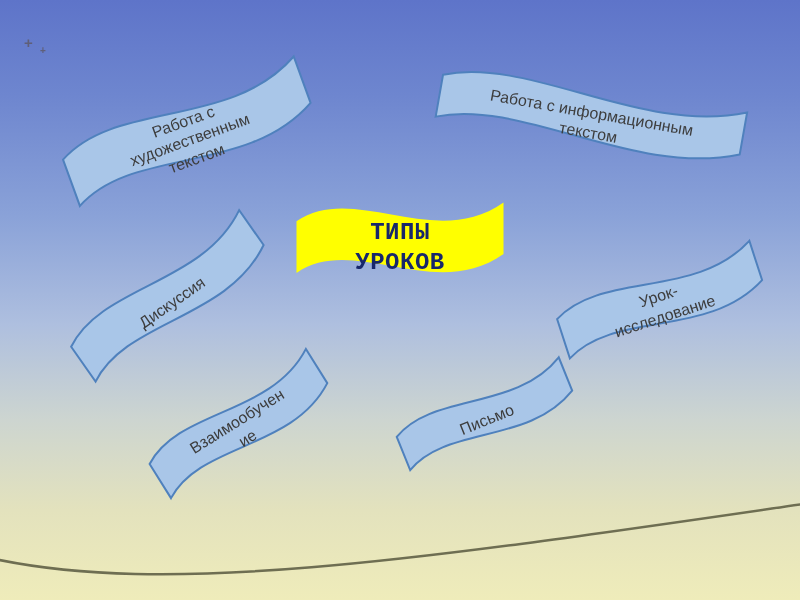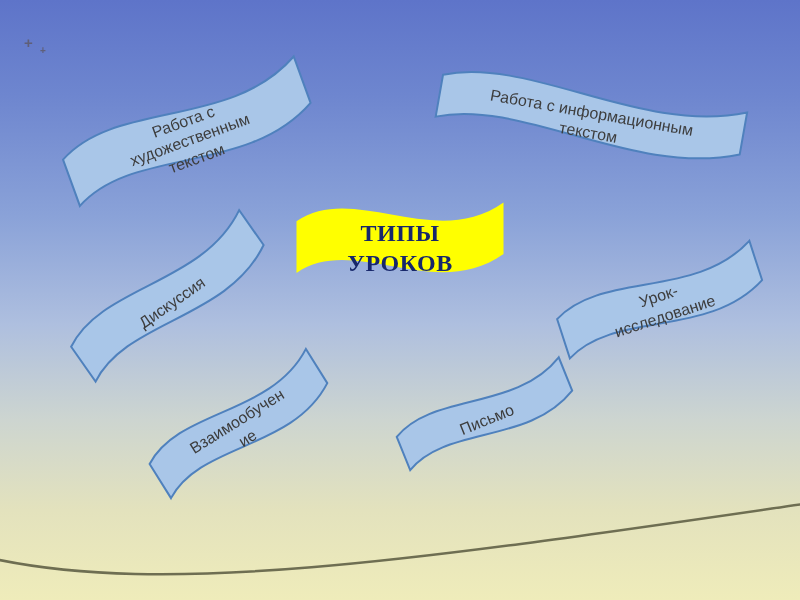--- a/index.html
+++ b/index.html
@@ -23,21 +23,21 @@
   
   #b-literary       { left:50px;  top:85px;  width:280px; height:110px; transform:rotate(-20deg); }
   #b-informational  { left:420px; top:75px;  width:340px; height:95px;  transform:rotate(10deg); }
   #b-center         { left:285px; top:190px; width:230px; height:115px; z-index:2; }
   #b-discussion     { left:52px;  top:255px; width:240px; height:95px;  transform:rotate(-35deg); }
   #b-research       { left:547px; top:261px; width:230px; height:92px;  transform:rotate(-18deg); }
   #b-mutual         { left:135px; top:385px; width:215px; height:90px;  transform:rotate(-32deg); }
   #b-writing        { left:387px; top:380px; width:200px; height:80px;  transform:rotate(-22deg); }
 
   #b-center .banner-label {
-    font-family:Liberation Serif, serif;
+    font-family:Liberation Mono, monospace;
     font-weight:700; font-size:24px; color:#17276b; letter-spacing:0.5px; line-height:1.25;
   }
   #b-research .banner-label { line-height:1.3; }
 
   .sparkle { position:absolute; color:#5f5f78; font-weight:700; }
   #sparkle-1 { left:24px; top:34px; font-size:15px; }
   #sparkle-2 { left:40px; top:45px; font-size:10px; }
 
   #swoosh { position:absolute; left:0; top:0; width:800px; height:600px; pointer-events:none; }
   .swoosh-path { fill:none; stroke:#6e6e52; stroke-width:2.5; }

